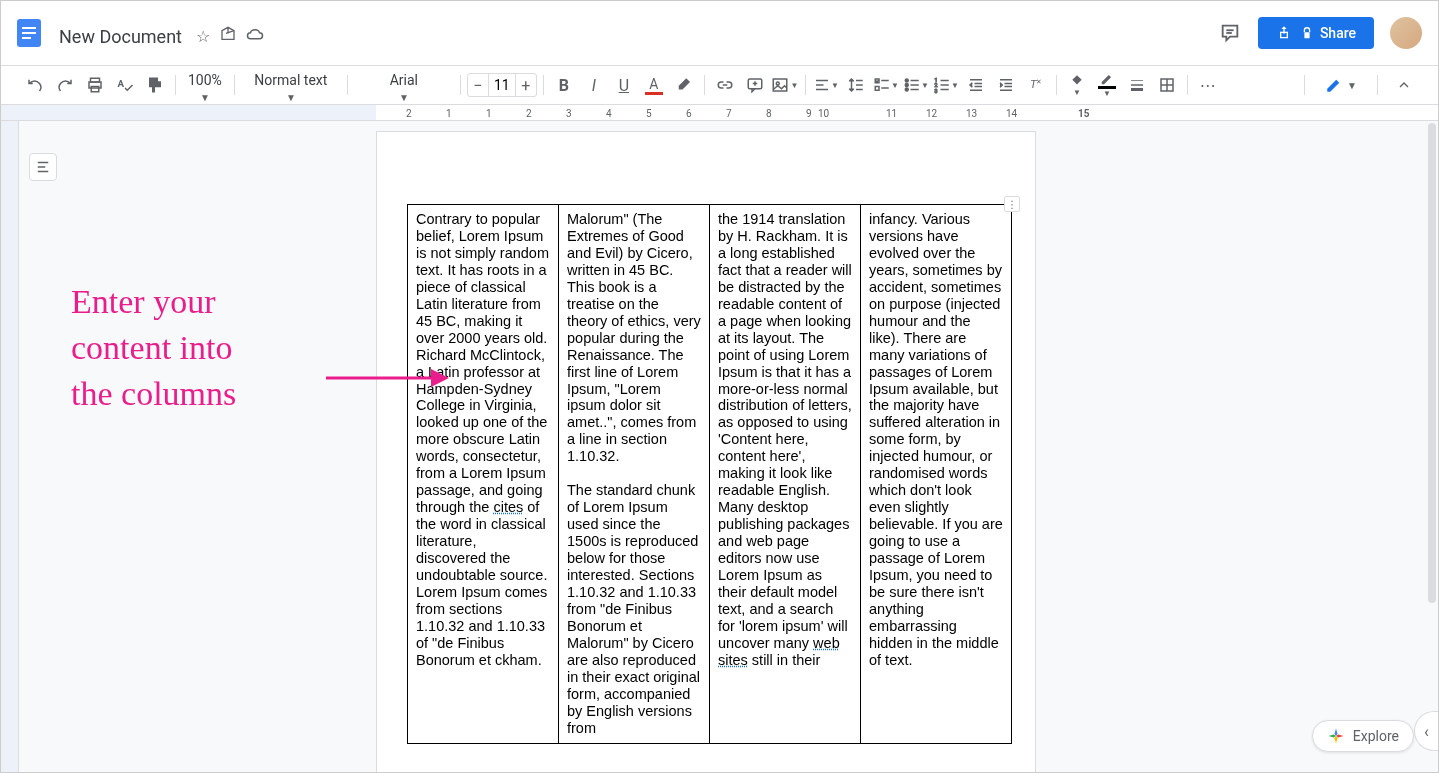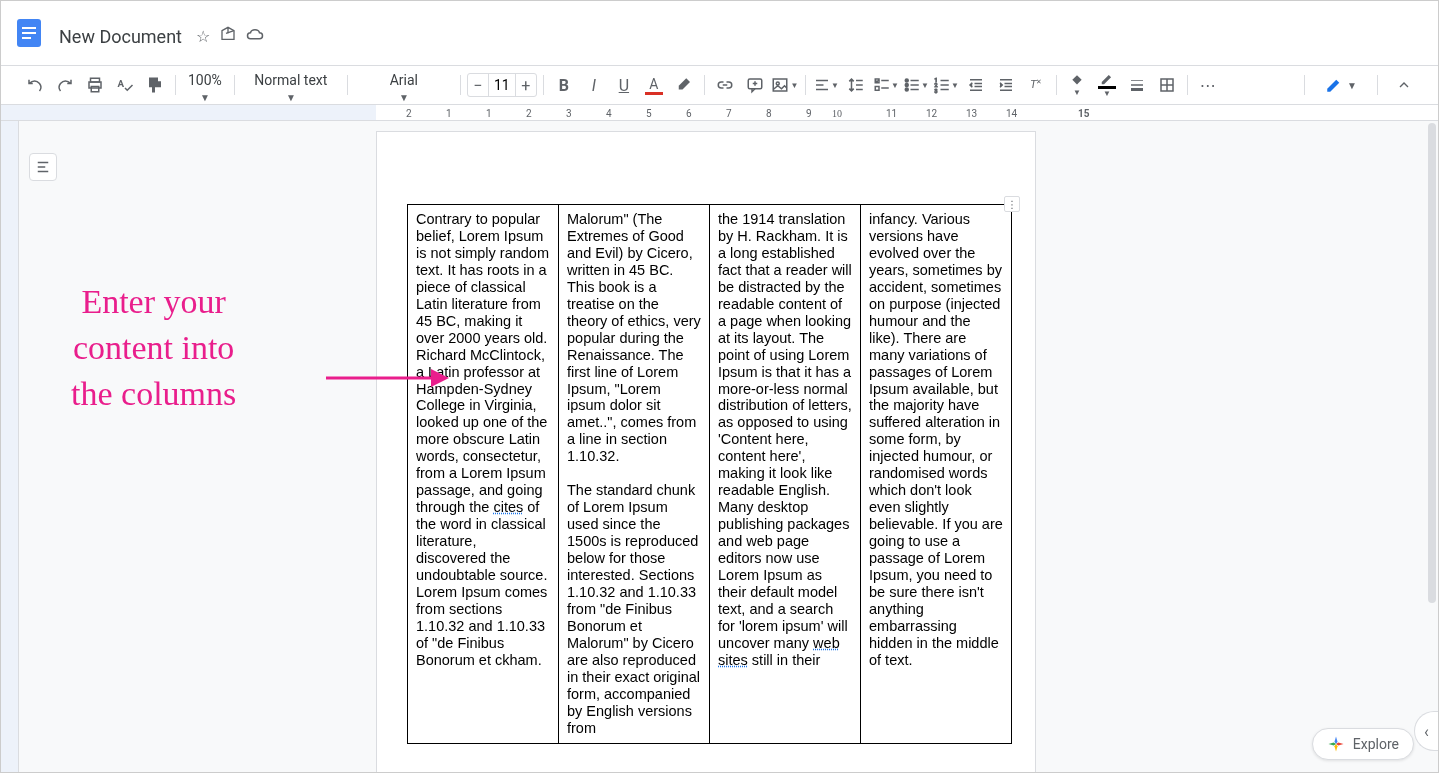--- a/index.html
+++ b/index.html
@@ -51,26 +51,26 @@
 .vert-ruler { position:absolute; left:0; top:0; width:18px; height:100%; background:#edf2fa; border-right:1px solid #dadce0; }
 .outline-btn { position:absolute; left:28px; top:32px; width:28px; height:28px; border:1px solid #dadce0; border-radius:4px; display:flex; align-items:center; justify-content:center; background:#fff; color:#5f6368; }
 .page { position: absolute; left: 375px; top: 10px; width: 660px; background: #fff; border: 1px solid #dadce0; min-height: 820px; }
 .table-wrap { position:absolute; left: 30px; top: 72px; width: 605px; }
 .doc-table { border-collapse: collapse; width: 100%; table-layout: fixed; }
 .doc-table td { border: 1px solid #000; padding: 6px 8px; vertical-align: top; font-family: Arial; font-size: 14.5px; line-height: 1.17; color: #000; }
 .spellcheck { text-decoration: underline dotted #1a73e8; }
 .table-handle { position:absolute; right:-8px; top:-8px; width:16px; height:16px; border:1px solid #dadce0; background:#fff; border-radius:2px; display:flex; align-items:center; justify-content:center; font-size:10px; color:#5f6368; }
 
 
-.annotation { position: absolute; left: 70px; top: 278px; pointer-events: none; text-align: center; }
+.annotation { position: absolute; left: 70px; top: 278px; pointer-events: none; }
 .anno-text { font-family: 'Comic Sans MS', cursive; font-size: 34px; color: #e91e8c; line-height: 1.35; font-weight: 500; }
 .anno-arrow { position:absolute; left: 250px; top: 84px; }
 
 
-.explore-btn { position:absolute; right: 24px; bottom: 12px; background:#fff; border:1px solid #dadce0; border-radius: 20px; padding: 6px 14px; display:flex; align-items:center; gap:8px; font-size:14px; color:#5f6368; box-shadow: 0 1px 3px rgba(0,0,0,0.1); }
+.explore-btn { position:absolute; right: 24px; bottom: 20px; background:#fff; border:1px solid #dadce0; border-radius: 20px; padding: 6px 14px; display:flex; align-items:center; gap:8px; font-size:14px; color:#5f6368; box-shadow: 0 1px 3px rgba(0,0,0,0.1); }
 .explore-btn svg { width:18px; height:18px; }
 .side-panel-tab { position:absolute; right:0; top:590px; width:24px; height:40px; background:#fff; border:1px solid #dadce0; border-right:none; border-radius:20px 0 0 20px; display:flex; align-items:center; justify-content:center; color:#5f6368; }
 
 .scrollbar-v { position:absolute; right:2px; top:0; width:12px; height:100%; }
 .scroll-thumb { position:absolute; right:0; top:2px; width:8px; height:480px; background:#dadce0; border-radius:4px; }
 </style>
 </head>
 <body>
 
 <div class="header">
@@ -89,20 +89,42 @@
         <span>☆</span>
         <span><svg width="16" height="16" viewBox="0 0 24 24" fill="none" stroke="#5f6368" stroke-width="2">
               <path d="M3 7 L12 2 L21 7 L21 20 L3 20 Z M12 2 L12 11"></path>
               <path d="M9 11 L21 7"></path>
             </svg></span>
         <span><svg width="18" height="14" viewBox="0 0 24 18" fill="none" stroke="#5f6368" stroke-width="2">
               <path d="M6 14 Q2 14 2 10 Q2 6 6 6 Q7 2 12 2 Q17 2 18 6 Q22 6 22 10 Q22 14 18 14 Z"></path>
             </svg></span>
       </div>
     </div>
+  </div>
+  <div class="header-right">
+    <div class="comment-icon">
+      <svg width="22" height="22" viewBox="0 0 24 24" fill="none" stroke="#5f6368" stroke-width="2">
+          <path d="M4 4 L20 4 L20 16 L12 16 L8 20 L8 16 L4 16 Z"></path>
+          <line x1="8" y1="9" x2="16" y2="9"></line>
+          <line x1="8" y1="12" x2="14" y2="12"></line>
+        </svg>
+    </div>
+    <div class="share-btn">
+      <svg viewBox="0 0 24 24" fill="#fff">
+          <path d="M12 2 L8 6 L11 6 L11 13 L13 13 L13 6 L16 6 Z M6 11 L6 20 L18 20 L18 11 L16 11 L16 18 L8 18 L8 11 Z"></path>
+          <rect x="6" y="10" width="12" height="2" fill="#fff"></rect>
+          <path d="M18 11 A6 6 0 0 0 6 11" fill="none" stroke="#fff" stroke-width="0"></path>
+        </svg>
+      <svg viewBox="0 0 16 16" fill="#fff" style="width:14px;height:14px;margin-right:-2px">
+          <rect x="5" y="7" width="6" height="7" rx="1"></rect>
+          <path d="M5 7 V5 a3 3 0 0 1 6 0 V7" fill="none" stroke="#fff" stroke-width="1.5"></path>
+        </svg>
+      <span>Share</span>
+    </div>
+    <div class="avatar"></div>
   </div>
 </div>
 
 <div class="toolbar-wrap">
   <div class="toolbar">
     <div class="tool-btn">
         <svg width="18" height="18" viewBox="0 0 24 24" fill="none" stroke="#5f6368" stroke-width="2">
           <path d="M9 10 L4 10 L4 5 M4 10 Q12 3 18 10 Q22 15 18 20"></path>
         </svg>
       </div>
@@ -318,21 +340,21 @@
       <span class="ruler-tick-major" style="left: 70px;">1</span>
       <span class="ruler-tick-major" style="left: 110px;">1</span>
       <span class="ruler-tick-major" style="left: 150px;">2</span>
       <span class="ruler-tick-major" style="left: 190px;">3</span>
       <span class="ruler-tick-major" style="left: 230px;">4</span>
       <span class="ruler-tick-major" style="left: 270px;">5</span>
       <span class="ruler-tick-major" style="left: 310px;">6</span>
       <span class="ruler-tick-major" style="left: 350px;">7</span>
       <span class="ruler-tick-major" style="left: 390px;">8</span>
       <span class="ruler-tick-major" style="left: 430px;">9</span>
-      <span class="ruler-tick-major" style="left: 456px; font-family: Liberation Serif, serif;">10</span>
+      <span class="ruler-tick-major" style="left: 442px;">10</span>
       <span class="ruler-tick-major" style="left: 510px;">11</span>
       <span class="ruler-tick-major" style="left: 550px; text-align: center;">12</span>
       <span class="ruler-tick-major" style="left: 590px;">13</span>
       <span class="ruler-tick-major" style="left: 630px;">14</span>
       <span class="ruler-tick-major" style="left: 702px; font-weight: bold;">15</span>
     </div>
 </div>
 
 <div class="content-area">
   <div class="vert-ruler"></div>

